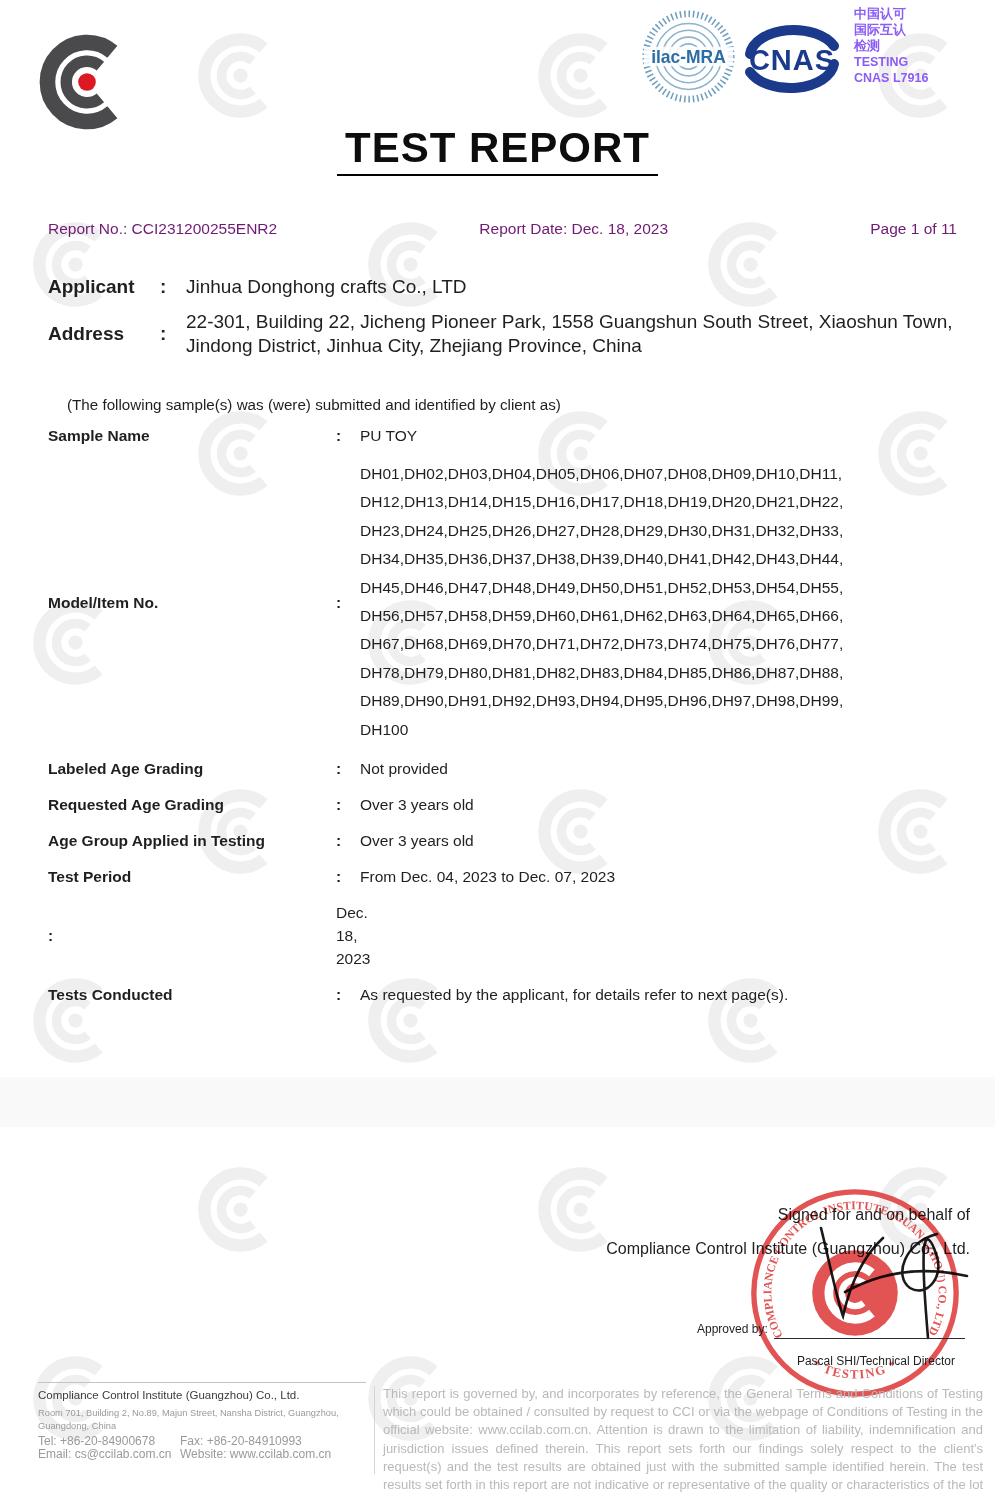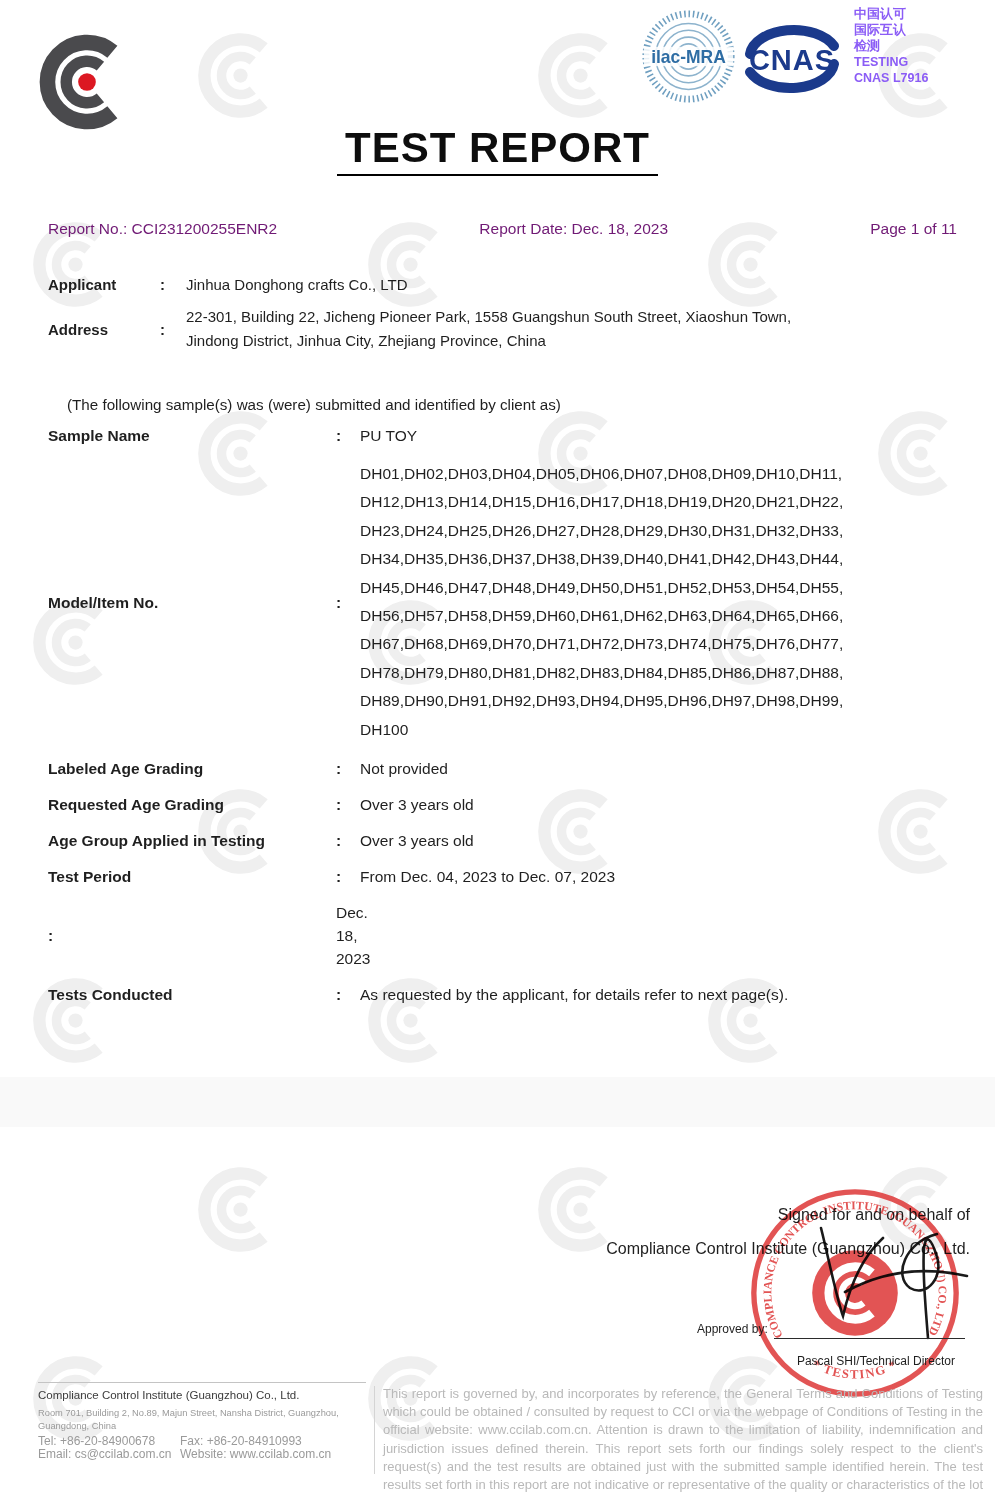--- a/index.html
+++ b/index.html
@@ -25,21 +25,21 @@
 
   .title-wrap { position:absolute; left:0; right:0; top:126px; text-align:center; }
   .title-wrap span { display:inline-block; font-size:42px; font-weight:800;
     letter-spacing:1px; color:#0d0d0d; border-bottom:2px solid #000000;
     padding:0 8px 4px 8px; line-height:1.05; }
 
   .meta-row { position:absolute; left:48px; right:38px; top:220px;
     display:flex; justify-content:space-between; font-size:15.5px; color:#701a75; }
 
   
-  .info-block { position:absolute; left:48px; right:38px; top:276px; font-size:15px; }
+  .info-block { position:absolute; left:48px; right:38px; top:276px; font-size:19px; }
   .info-row { display:grid; grid-template-columns:112px 26px 1fr; align-items:center; margin-bottom:12px; }
   .info-row .lbl { font-weight:700; }
   .addr-lines { line-height:24px; }
 
   .note { position:absolute; left:46px; top:396px; font-size:15.2px;margin-left:21px; }
 
   .fields { position:absolute; left:48px; right:38px; top:424px; font-size:15.5px; }
   .f-row { display:grid; grid-template-columns:288px 24px 1fr; margin-bottom:13px;
     line-height:23px; align-items:center; }
   .f-row .lbl { font-weight:700; }

